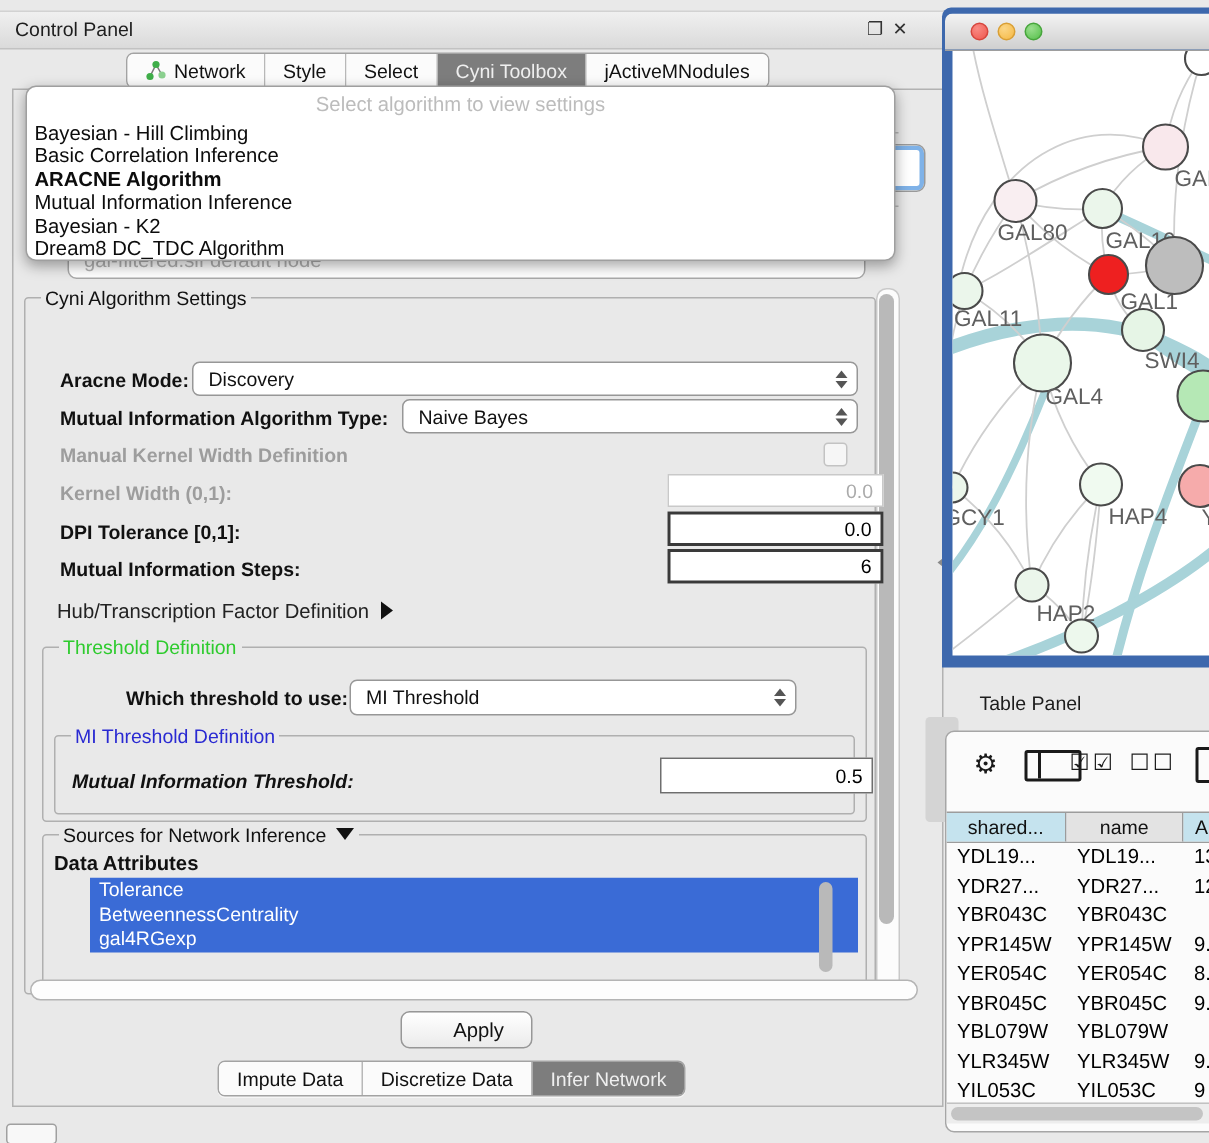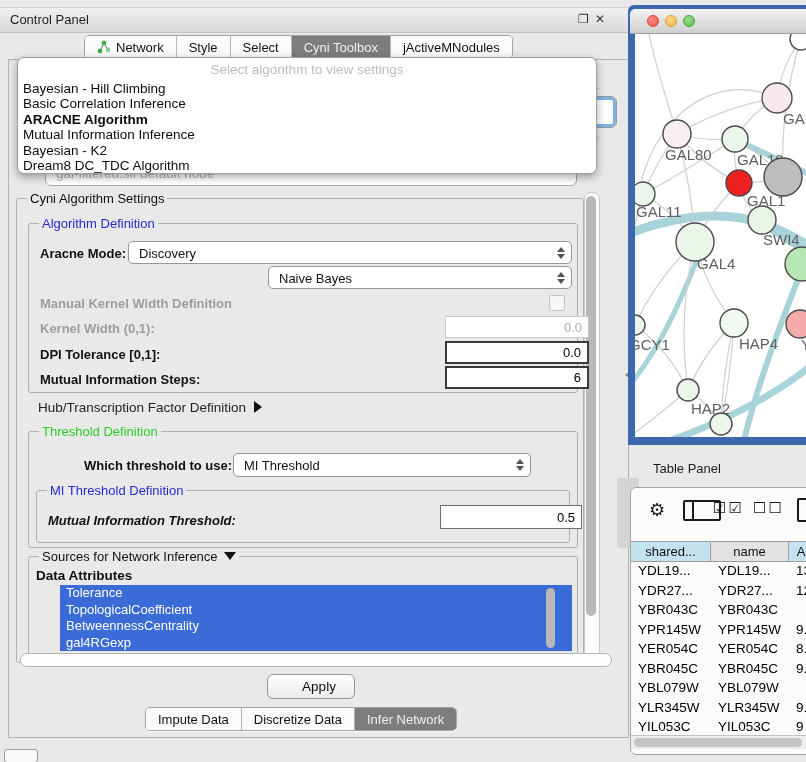--- a/index.html
+++ b/index.html
@@ -164,30 +164,28 @@
   </div>
 
   <fieldset style="left:16px;top:191px;width:566px;height:470px;">
     <legend class="leg-black">Cyni Algorithm Settings</legend>
   </fieldset>
 
   <div class="vscroll" style="left:584px;top:192px;width:14px;height:468px;">
     <div class="vthumb" style="left:1px;top:3px;width:10px;height:420px;"></div>
   </div>
 
-  <fieldset style="left:28px;top:216px;width:548px;height:175px;">
-    <legend class="leg-blue">Algorithm Definition</legend>
-  </fieldset>
 
   <div class="lbl" style="left:40px;top:246px;">Aracne Mode:</div>
   <div class="combo" style="left:128px;top:241px;width:444px;height:23px;">
     <span class="v">Discovery</span>
     <span class="stepper"></span>
   </div>
 
+  <div class="lbl" style="left:40px;top:271px;">Mutual Information Algorithm Type:</div>
   <div class="combo" style="left:268px;top:266px;width:304px;height:23px;">
     <span class="v">Naive Bayes</span>
     <span class="stepper"></span>
   </div>
 
   <div class="lbl dis" style="left:40px;top:296px;">Manual Kernel Width Definition</div>
   <div class="chk" style="left:549px;top:295px;"></div>
 
   <div class="lbl dis" style="left:40px;top:321px;text-align:right;">Kernel Width (0,1):</div>
   <input class="tfield dis" style="left: 424px; top: 316px; width: 144px; height: 22px;" readonly="" value="0.0">
@@ -217,21 +215,20 @@
   </fieldset>
   <div class="lbl" style="left:48px;top:513px;font-style:italic;">Mutual Information Threshold:</div>
   <input class="tfield mid" style="left: 419px; top: 505px; width: 142px; height: 24px;" value="0.5">
 
   <fieldset style="left:28px;top:549px;width:548px;height:112px;">
     <legend class="leg-black"><span>Sources for Network Inference</span><span class="tri-d"></span></legend>
   </fieldset>
   <div class="lbl" style="left:36px;top:568px;font-size:13.5px;">Data Attributes</div>
   <div class="abs" id="attr-list">
       <div class="attr-item">Tolerance</div>
-      <div class="attr-item">TopologicalCoefficient</div>
       <div class="attr-item">BetweennessCentrality</div>
       <div class="attr-item">gal4RGexp</div>
     </div>
   <div class="vscroll" style="left:545px;top:586px;width:11px;height:65px;border:none;background:transparent;">
     <div class="vthumb" style="left:1px;top:2px;width:9px;height:60px;"></div>
   </div>
   <div class="abs" id="hscroll-list"></div>
 
   <div class="abs" id="apply">Apply</div>
 

